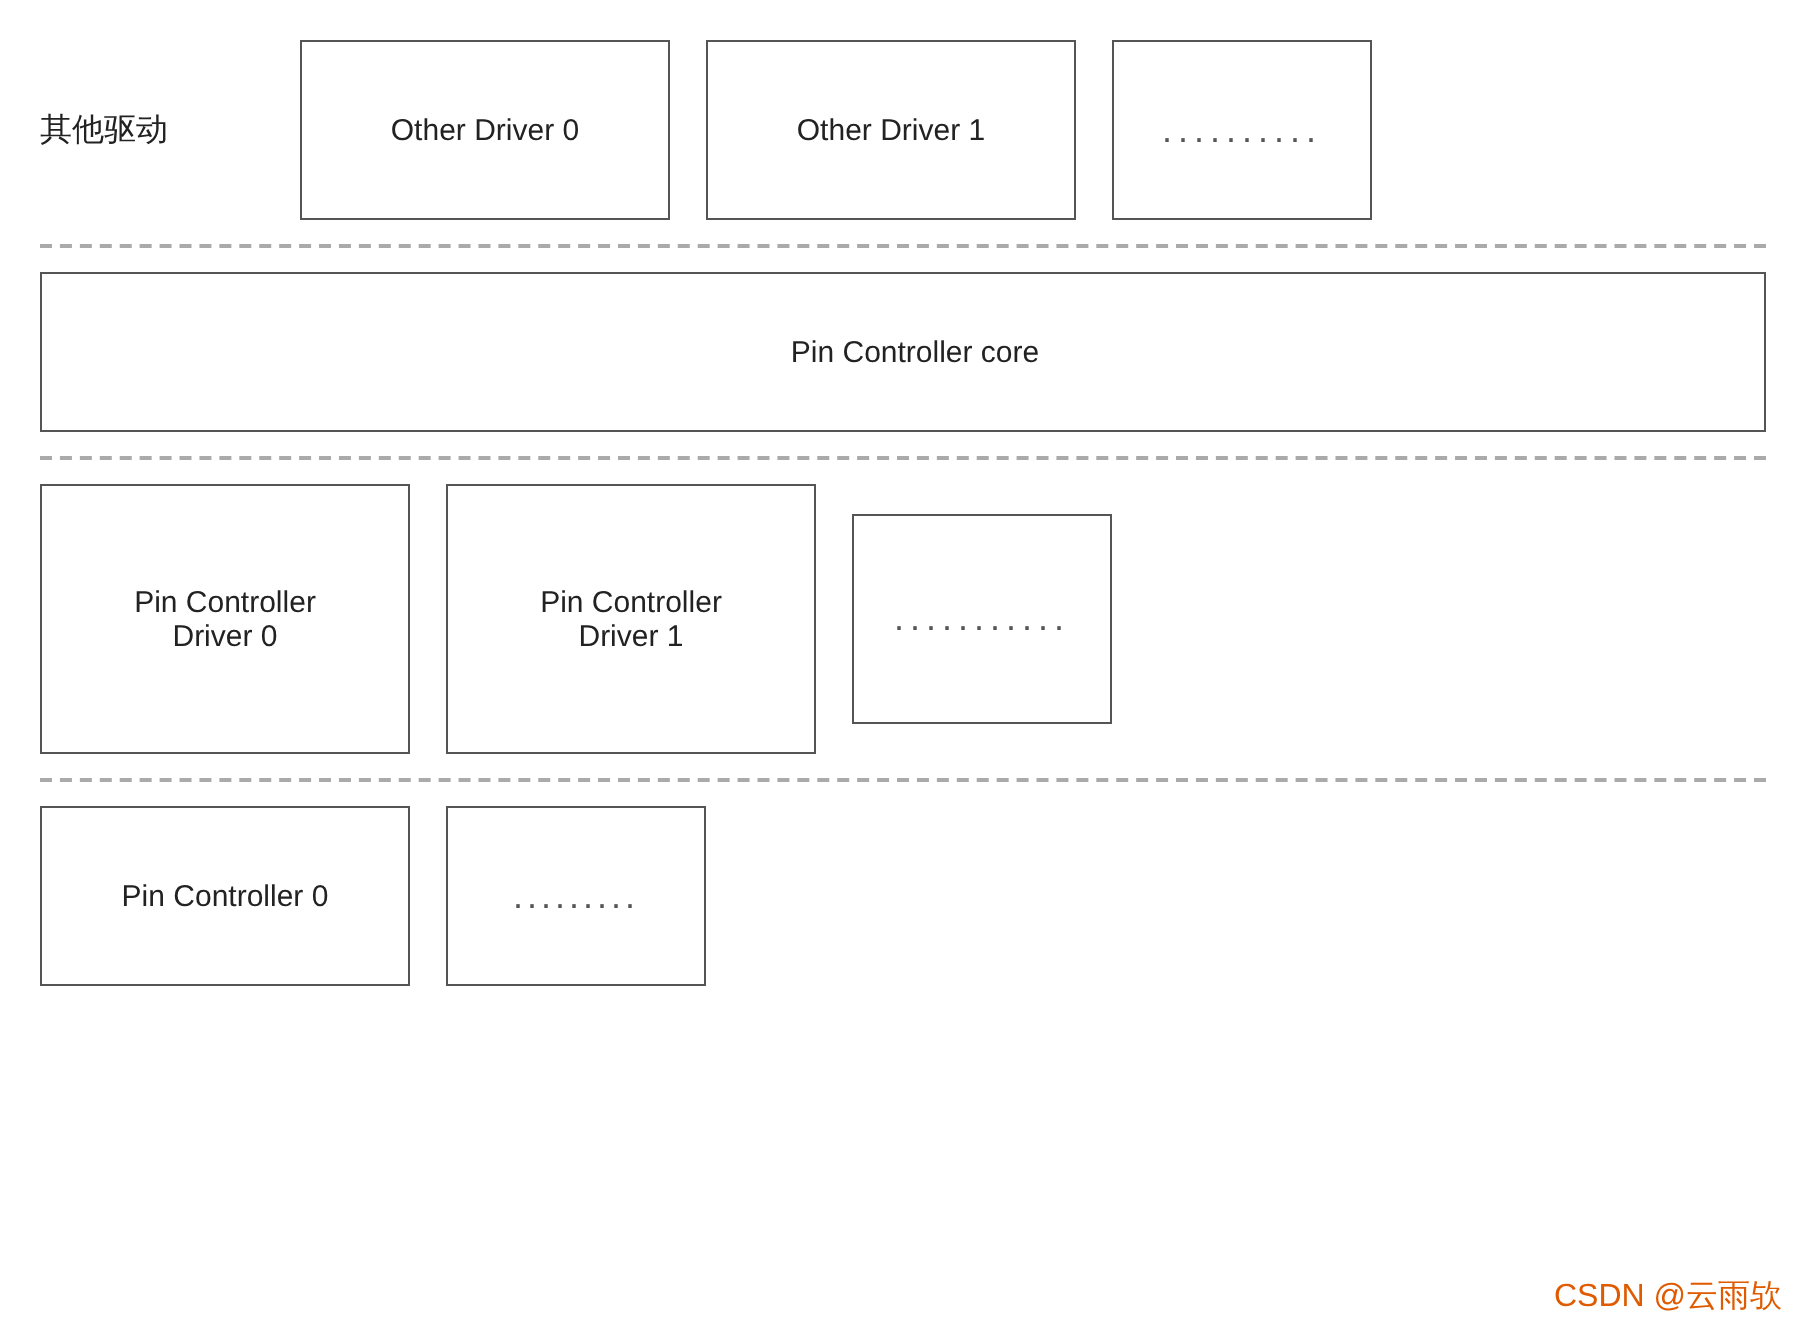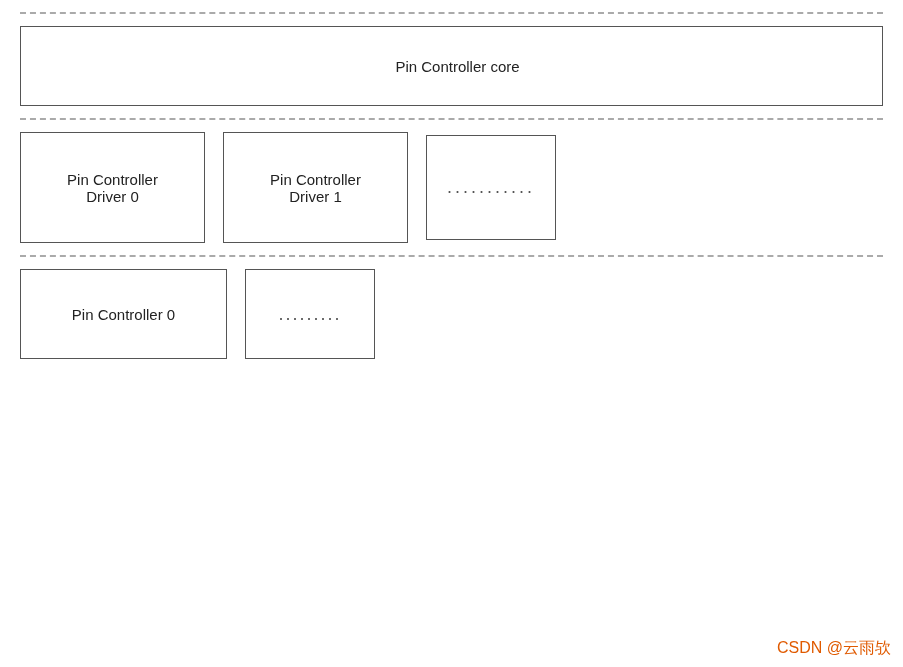--- a/index.html
+++ b/index.html
@@ -79,38 +79,38 @@
     
     .pinctrl-core-box {
       flex: 1;
       height: 80px;
       padding-left: 12px;
     }
 
     
     .pin-driver-box {
       width: 185px;
-      height: 111px;
+      height: 135px;
     }
 
     .pin-driver-dots {
       width: 130px;
       height: 105px;
       border: 1.5px solid #555;
       display: flex;
       align-items: center;
       justify-content: center;
       font-size: 18px;
       color: #555;
       letter-spacing: 3px;
     }
 
     
     .hw-box {
-      width: 207px;
+      width: 185px;
       height: 90px;
     }
 
     .hw-dots {
       width: 130px;
       height: 90px;
       border: 1.5px solid #555;
       display: flex;
       align-items: center;
       justify-content: center;
@@ -134,20 +134,28 @@
       right: 12px;
       font-size: 16px;
       color: #e05a00;
     }
   </style>
 </head>
 <body>
 
 <div class="diagram">
 
+  <div class="section">
+    <div class="section-label">其他驱动</div>
+    <div class="section-content">
+      <div class="box other-drivers-box">Other Driver 0</div>
+      <div class="box other-drivers-box">Other Driver 1</div>
+      <div class="other-drivers-dots">..........</div>
+    </div>
+  </div>
 
   <hr class="separator">
 
   <div class="section">
     <div class="section-content">
       <div class="box pinctrl-core-box">Pin Controller core</div>
     </div>
   </div>
 
   <hr class="separator">

